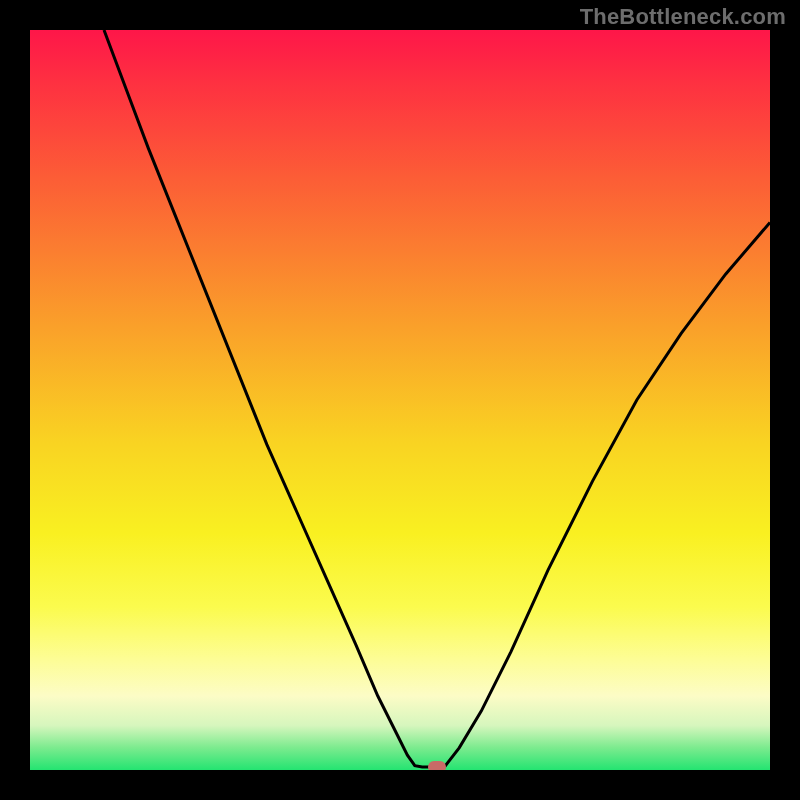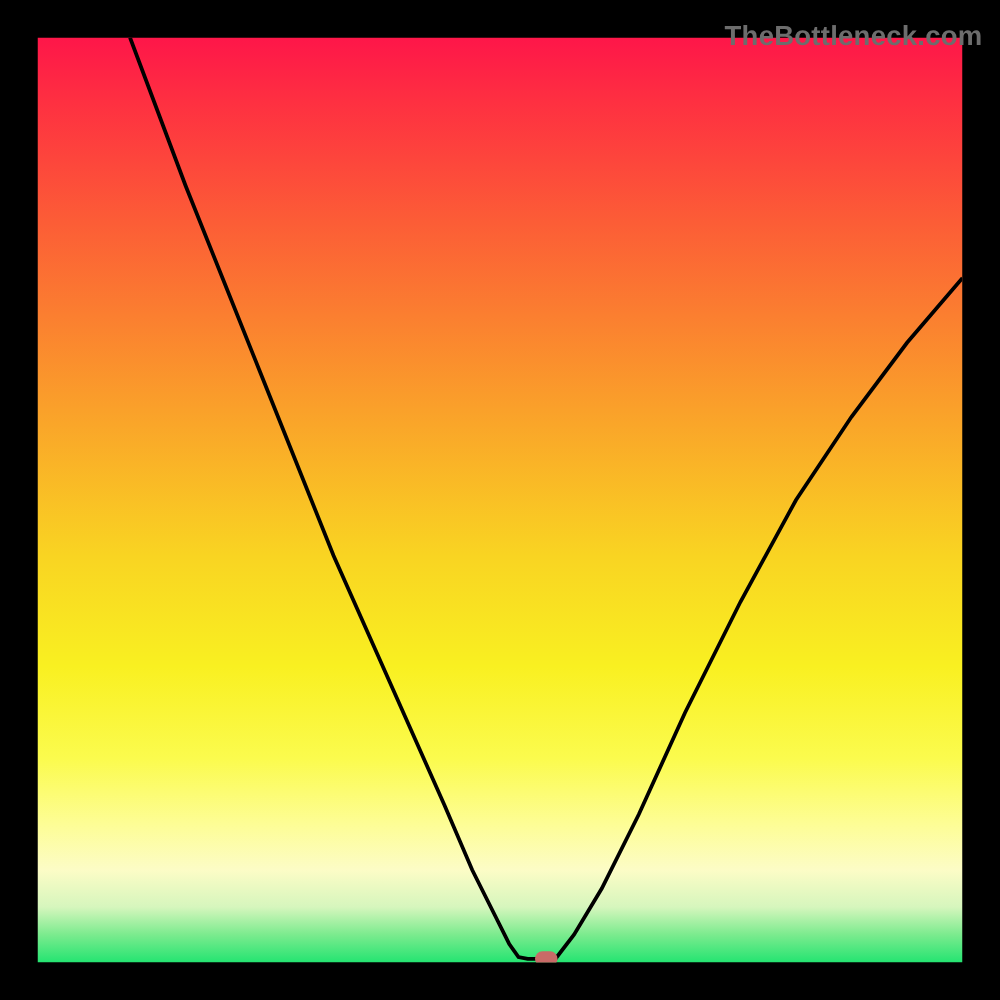--- a/index.html
+++ b/index.html
@@ -19,21 +19,20 @@
   }
   .watermark {
     position: absolute;
     top: 4px;
     right: 14px;
     color: #6d6d6d;
     font-size: 22px;
     font-weight: bold;
     letter-spacing: 0.2px;
     z-index: 30;
-    margin-top: 12px;
   }
   .plot-area {
     position: absolute;
     left: 30px;
     top: 30px;
     width: 740px;
     height: 740px;
     overflow: hidden;
   }
   .gradient {

